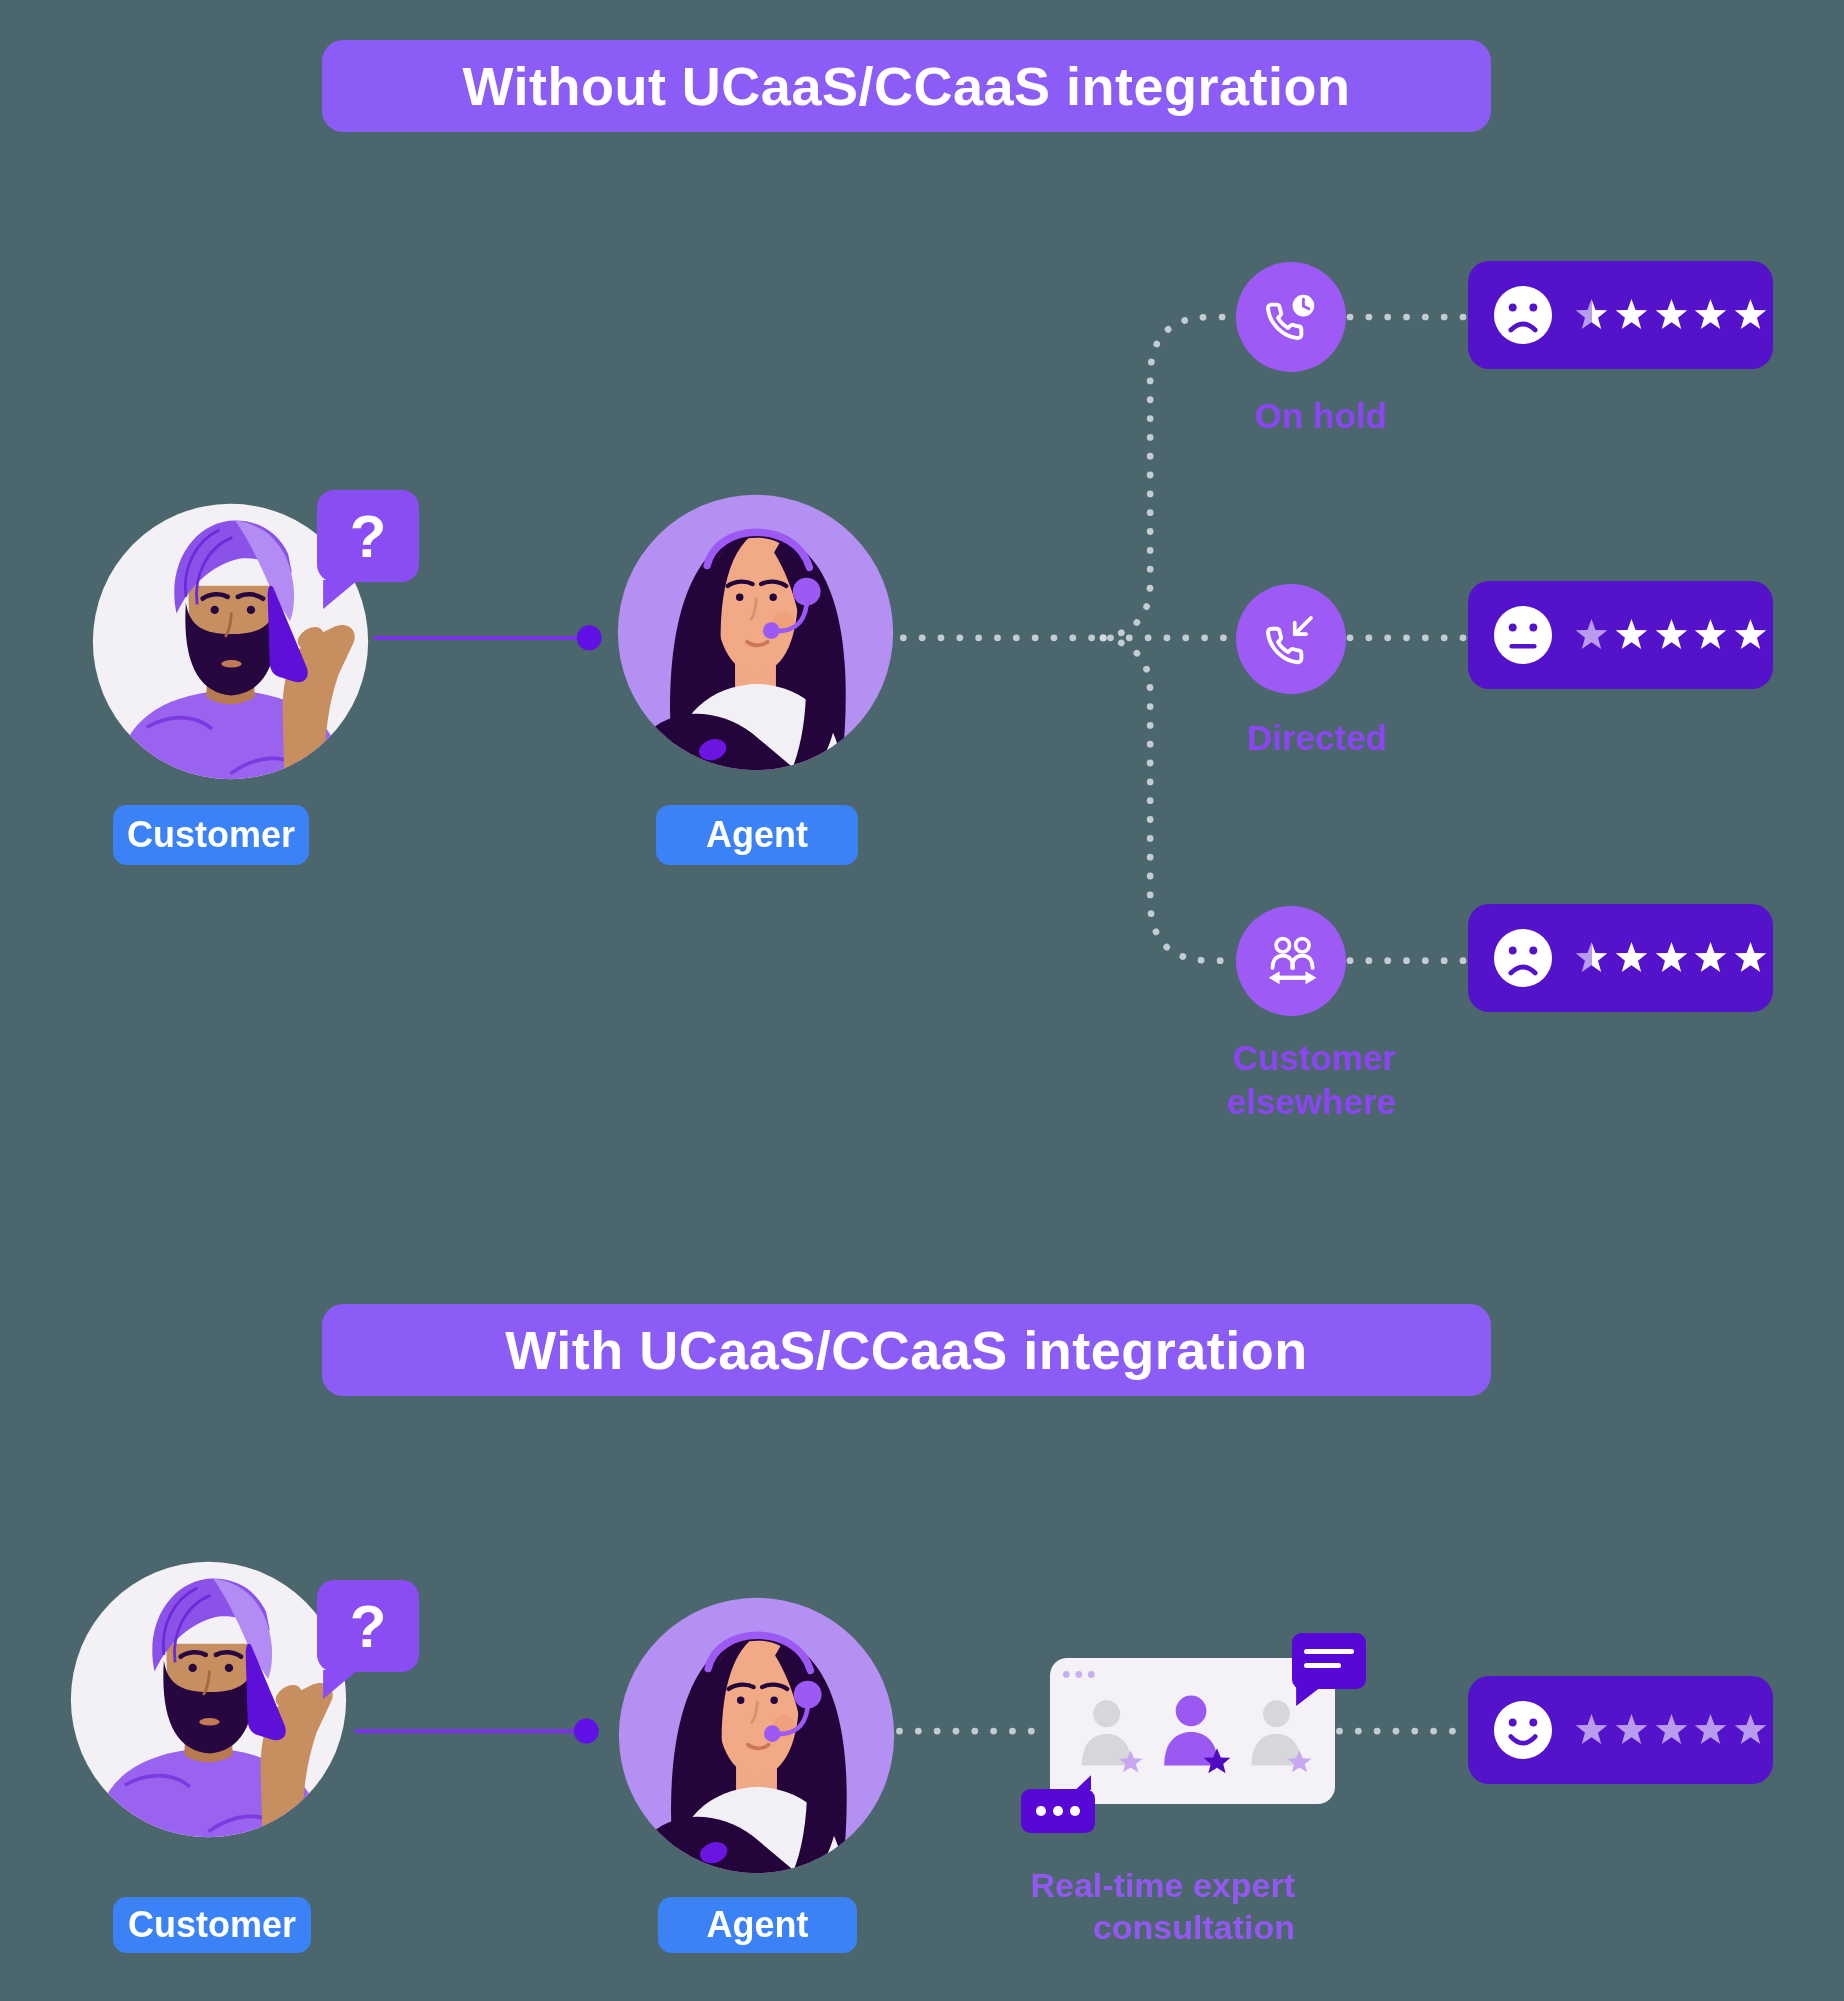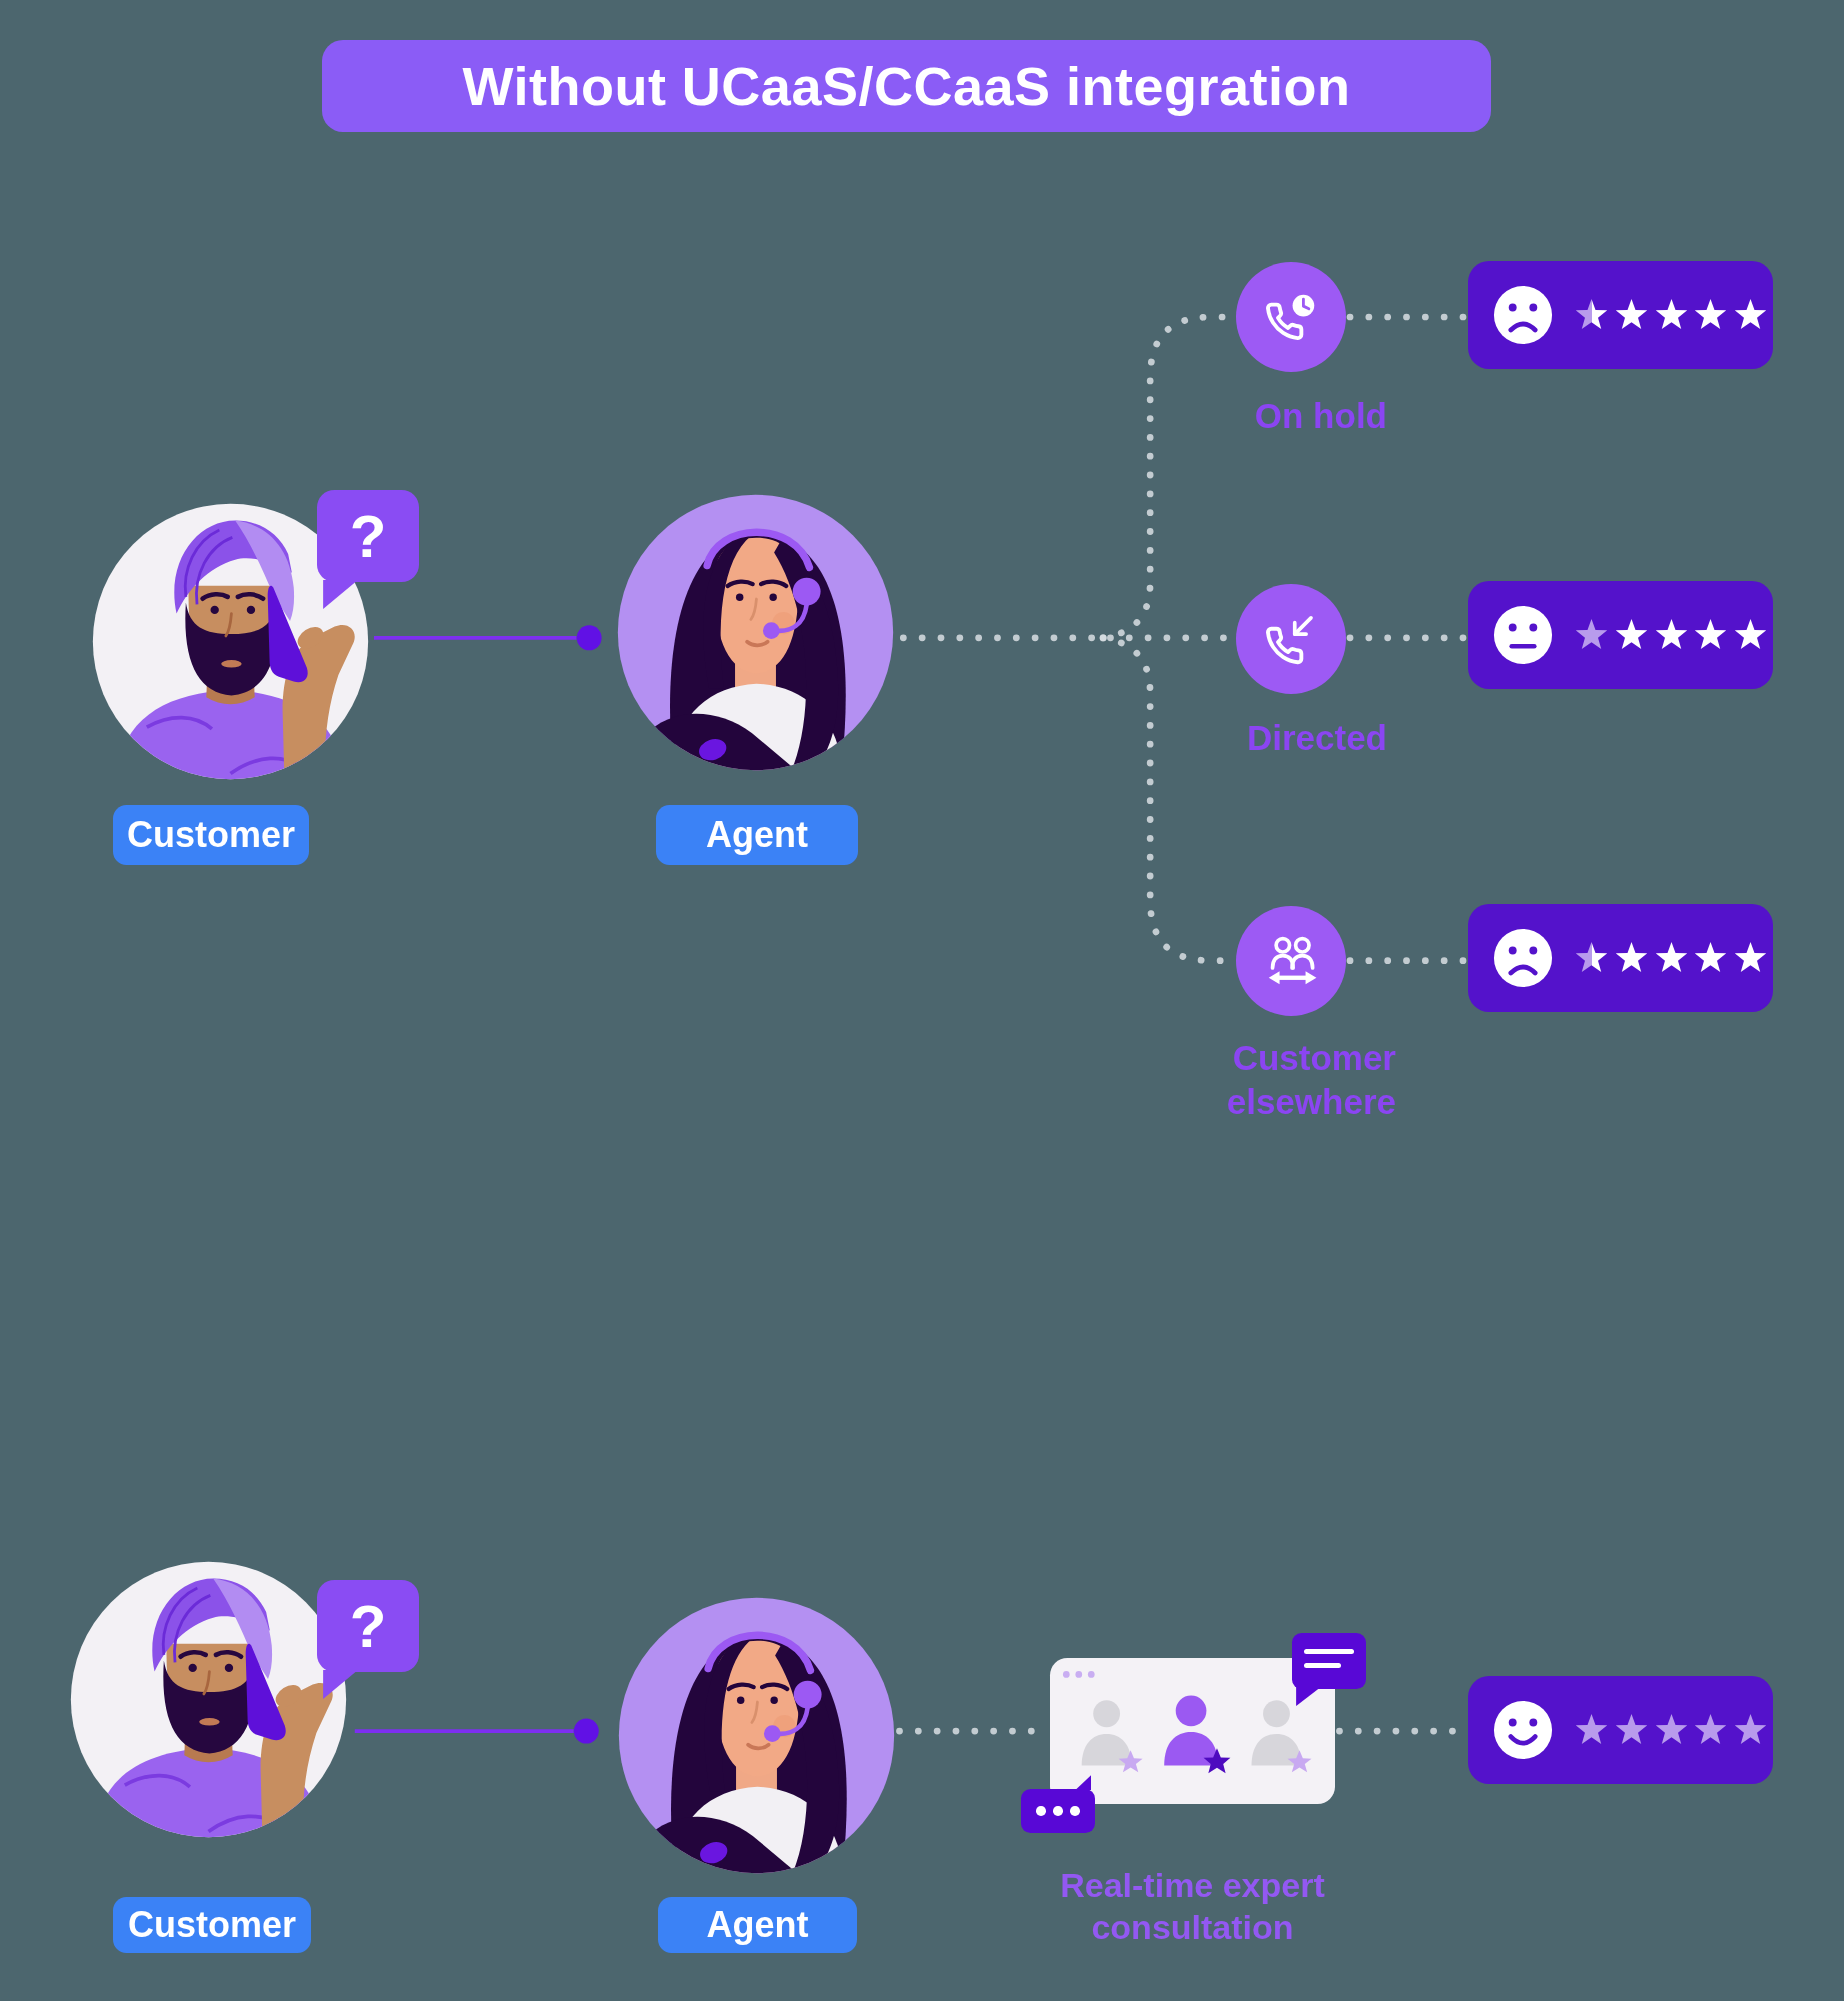--- a/index.html
+++ b/index.html
@@ -12,21 +12,21 @@
   .qbubble{width:102px;height:92px;background:#8A4CF3;border-radius:17.3px;color:#fff;
            font-size:60px;font-weight:bold;display:flex;align-items:center;justify-content:center;}
   .qtail{position:absolute;left:5.8px;bottom:-27px;}
   .branch-icon{width:110px;height:110px;border-radius:50%;background:#9D5AF4;
                display:flex;align-items:center;justify-content:center;}
   .branch-label{color:#8B45F2;font-weight:bold;font-size:35px;text-align:right;line-height:1.25;}
   .rating-card{left:1468px;width:305px;height:108px;background:#5412CB;border-radius:21px;
                display:flex;align-items:center;padding-left:25px;box-sizing:border-box;gap:21px;}
   .stars{display:flex;gap:4.8px;align-items:center;}
   .consult-card{left:1050px;top:1658px;width:285px;height:146px;background:#F4F2F6;border-radius:17.3px;}
-  .consult-label{left:1038px;top:1864px;width:309px;text-align:center;color:#9358F2;
+  .consult-label{left:986px;top:1864px;width:309px;text-align:right;color:#9358F2;
                  font-weight:bold;font-size:34px;line-height:1.24;}
   .chat-bubble{left:1292px;top:1633px;width:74px;height:56px;background:#5808D6;border-radius:9.6px;}
   .typing-bubble{left:1021px;top:1789px;width:74px;height:44px;background:#5808D6;border-radius:9.6px;
                  display:flex;align-items:center;justify-content:center;gap:7.7px;}
   .typing-dot{width:9.6px;height:9.6px;border-radius:50%;background:#fff;}
   .chat-line{position:absolute;left:11.5px;height:4.8px;border-radius:2.9px;background:#fff;}
   svg{display:block;}
 </style>
 </head>
 <body>
@@ -367,20 +367,21 @@
               <stop offset="0" stop-color="#B89BEC"></stop>
               <stop offset="0" stop-color="#FFFFFF"></stop>
               <stop offset="1" stop-color="#FFFFFF"></stop>
             </linearGradient>
           </defs>
           <polygon points="0,-17 4.1,-5.7 16.2,-5.3 6.7,2.2 10,13.8 0,7 -10,13.8 -6.7,2.2 -16.2,-5.3 -4.1,-5.7" fill="url(#sg14)"></polygon>
         </svg>
       </span>
   </div>
 
+  <div class="abs banner" style="top:1304px">With UCaaS/CCaaS integration</div>
 
   <div class="abs" style="left:69px;top:1560px">
     <svg width="279" height="279" viewBox="0 0 300 300">
       <defs>
           <clipPath id="cclipB">
             <circle cx="150" cy="150" r="148"></circle>
           </clipPath>
         </defs>
       <circle cx="150" cy="150" r="148" fill="#F3F1F5"></circle>
       <g clip-path="url(#cclipB)">

